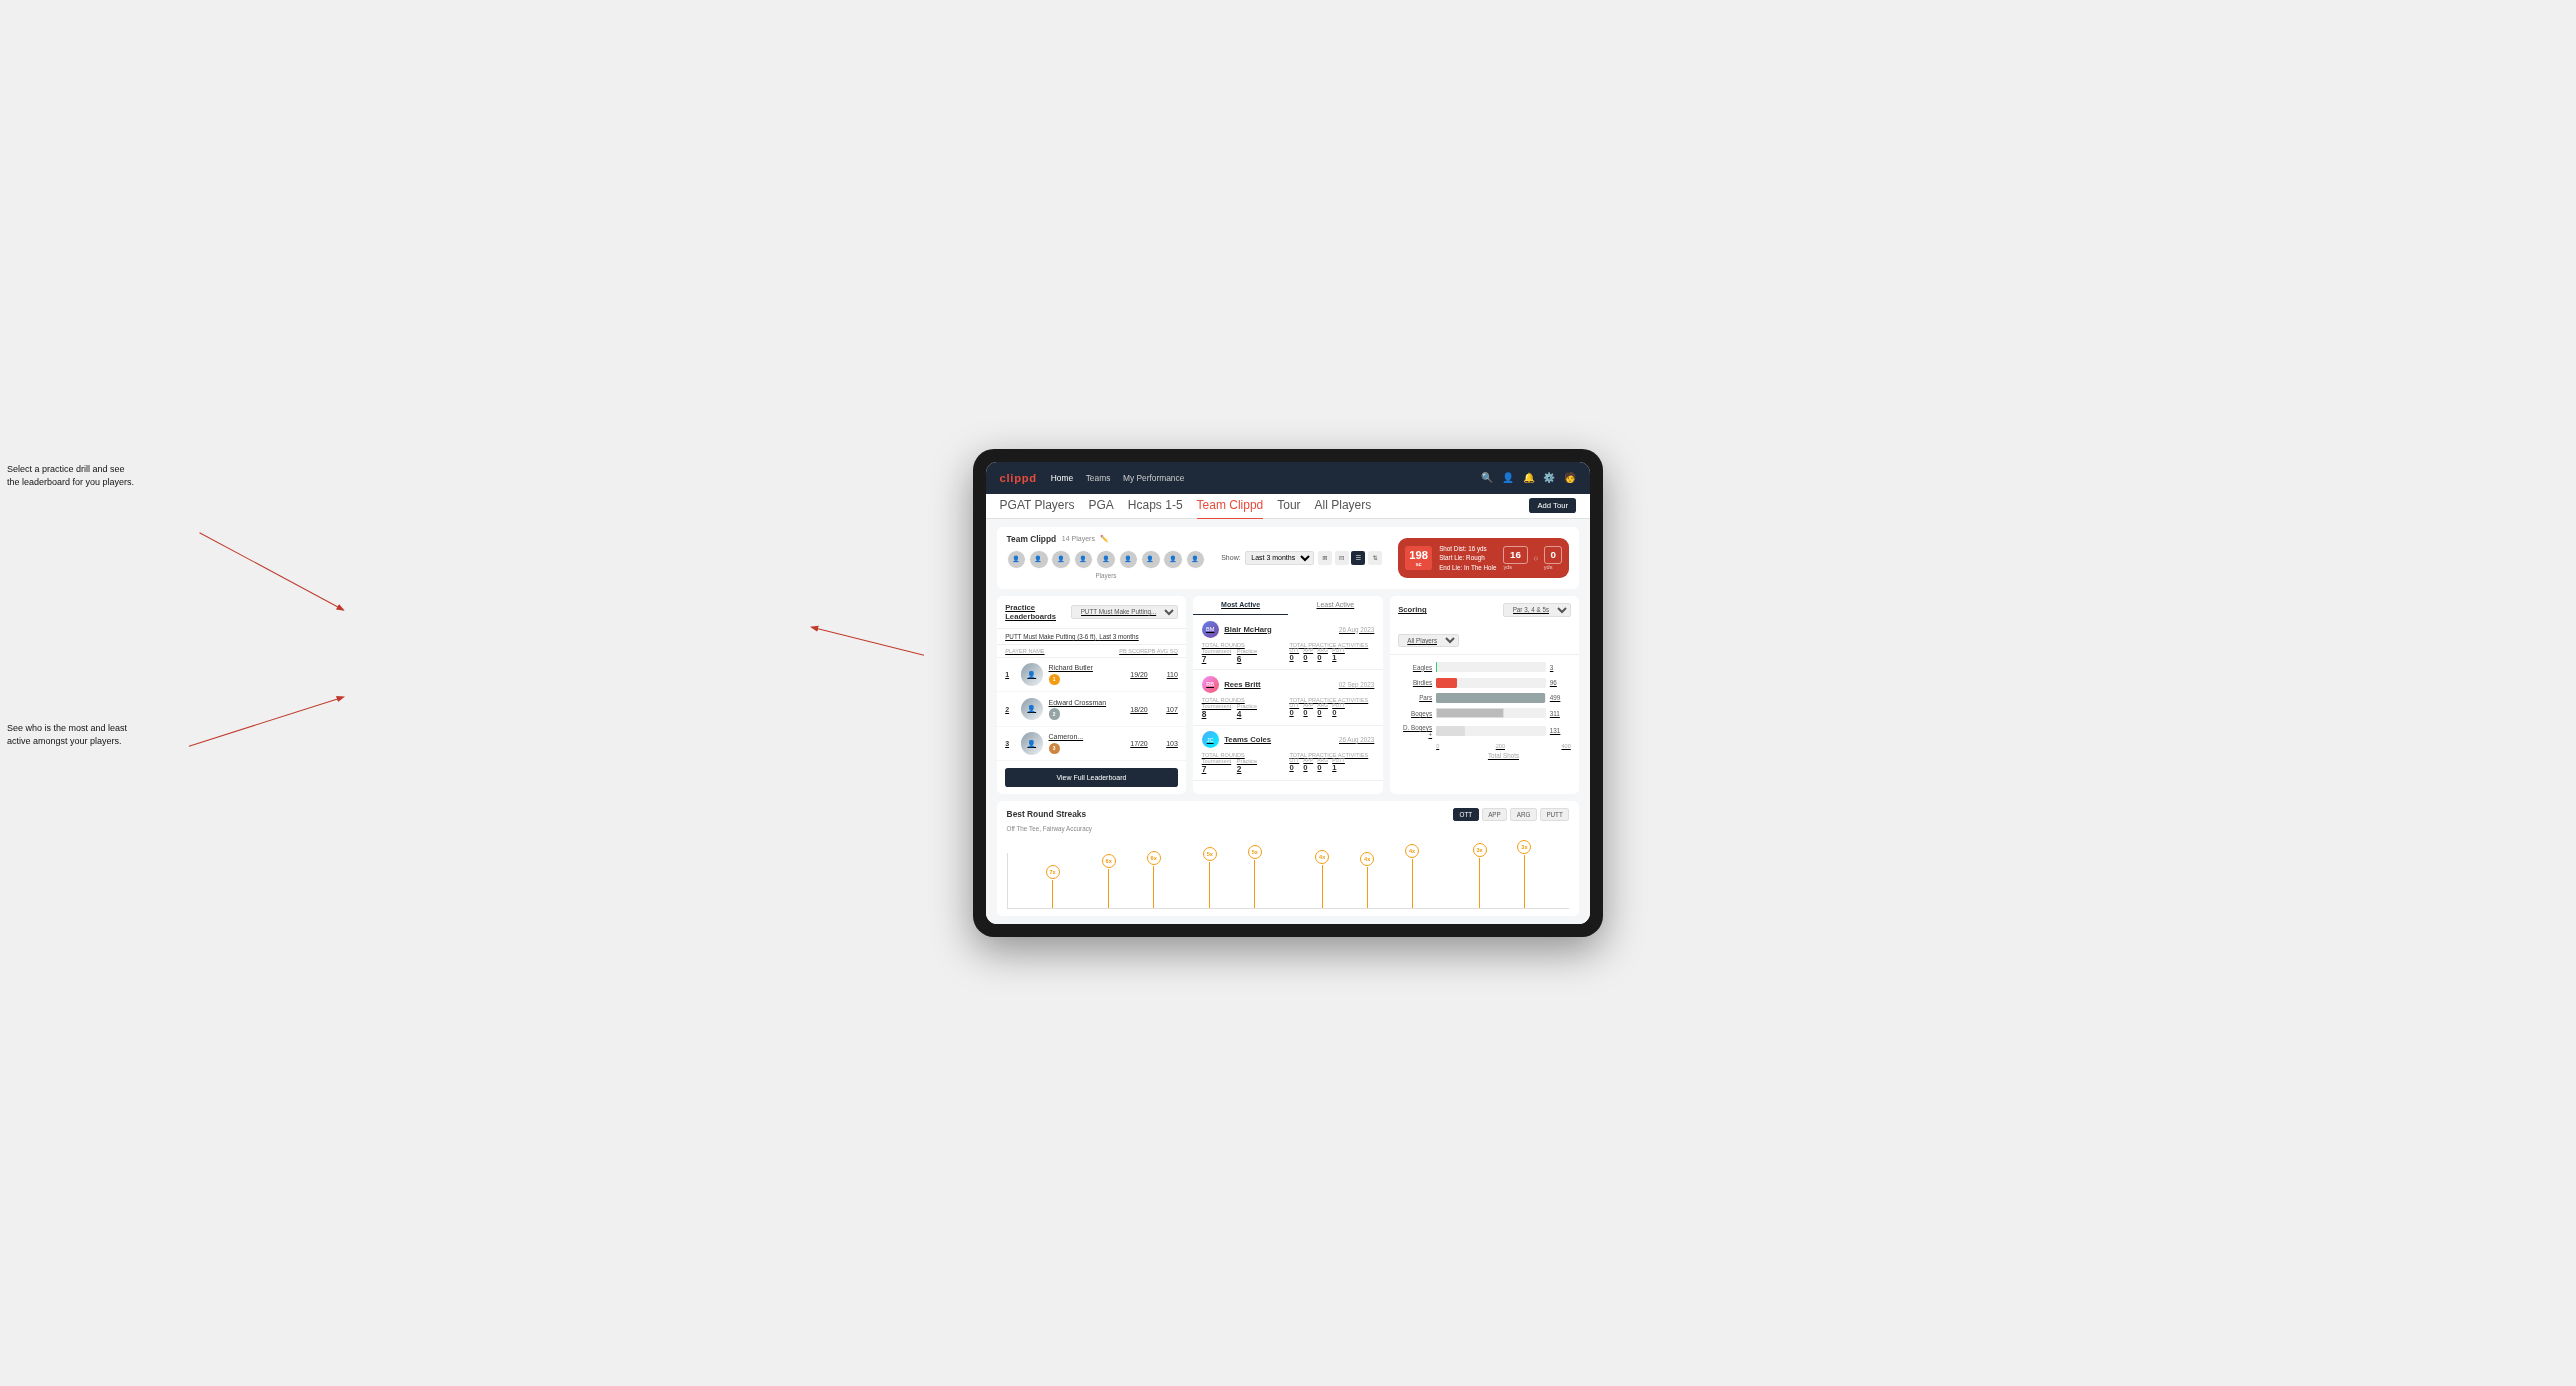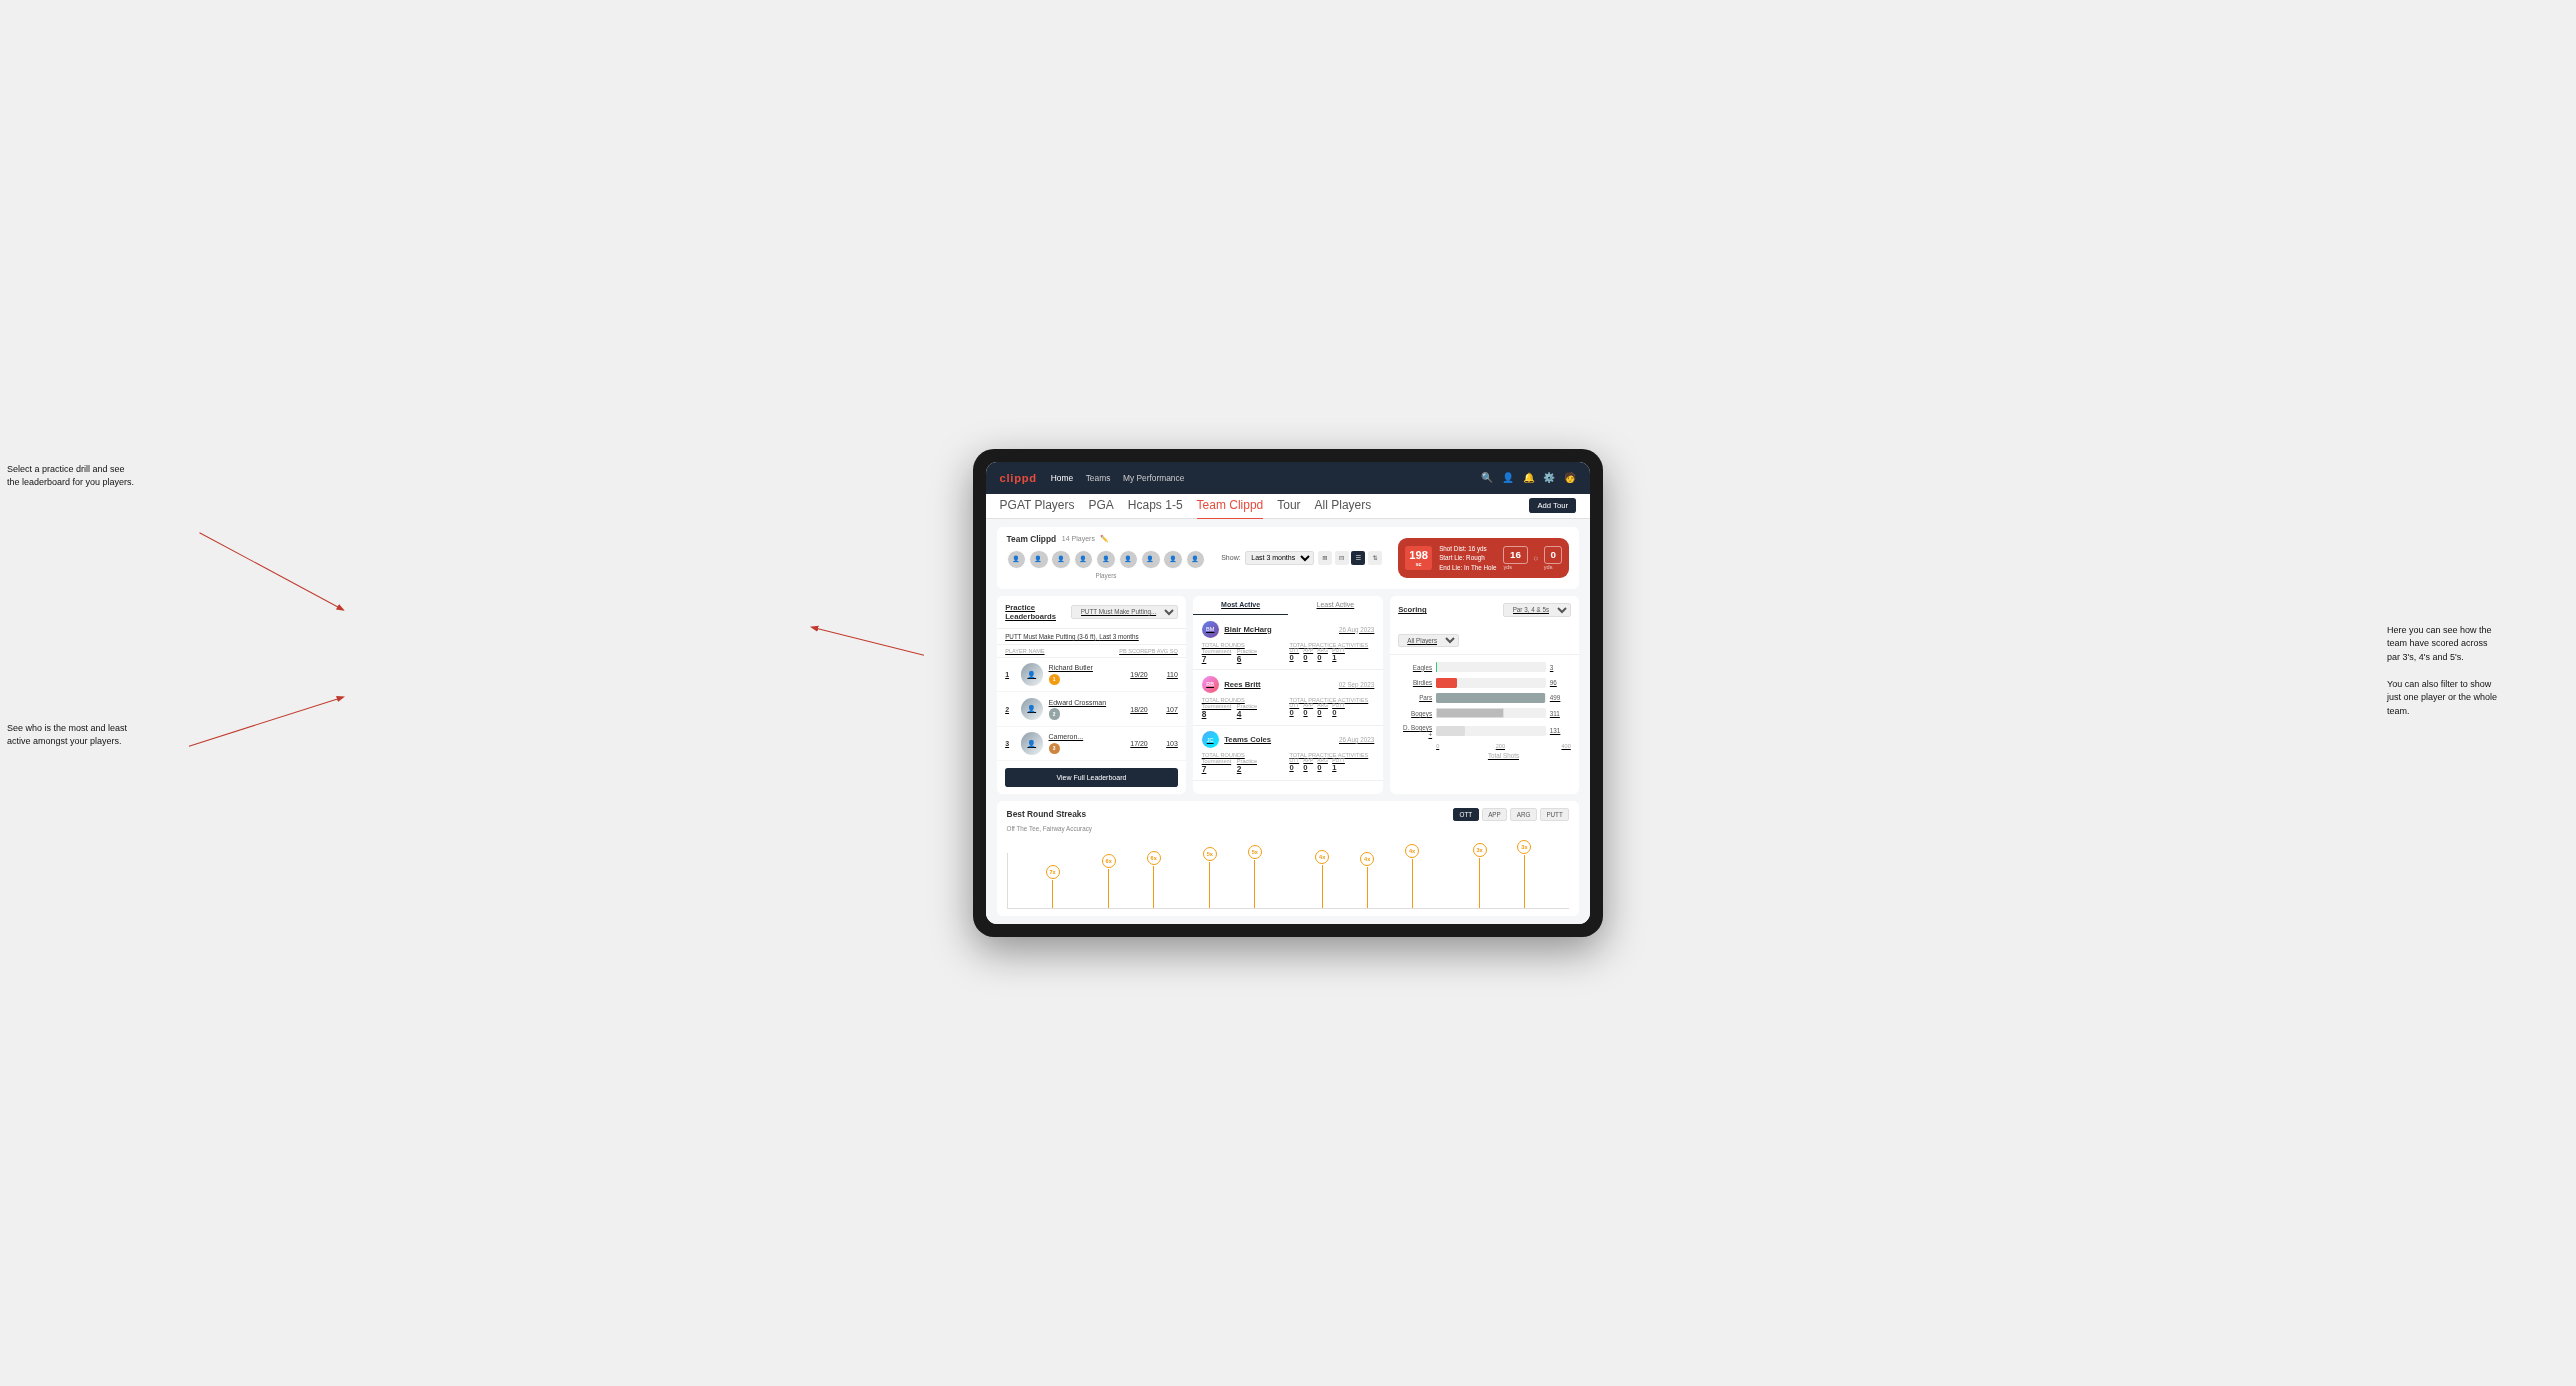--- a/index.html
+++ b/index.html
@@ -488,24 +488,20 @@
 <div class="page-wrapper" id="page-wrapper">
 
   <div class="annotation-text" style="top:42px; left:7px; width:196px;">
     Select a practice drill and see<br>the leaderboard for you players.
   </div>
 
   <div class="annotation-text" style="top:301px; left:7px; width:182px;">
     See who is the most and least<br>active amongst your players.
   </div>
 
-  <div class="annotation-text" style="top:203px; right:7px; width:182px;">
-    Here you can see how the<br>team have scored across<br>par 3's, 4's and 5's.<br><br>
-    You can also filter to show<br>just one player or the whole<br>team.
-  </div>
 
   <div class="tablet" style="margin: 0 210px;">
     <div class="tablet-screen">
 
       <div class="nav-bar">
         <span class="nav-logo">clippd</span>
         <div class="nav-links">
           <span class="nav-link active">Home</span>
           <span class="nav-link">Teams</span>
           <span class="nav-link">My Performance</span>

